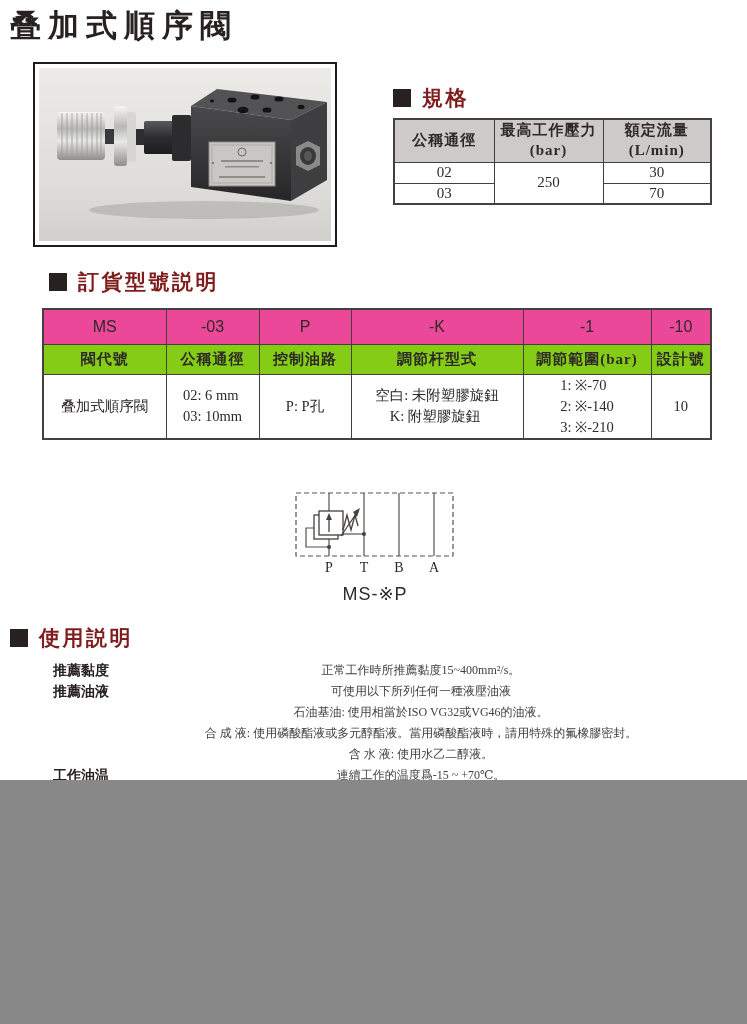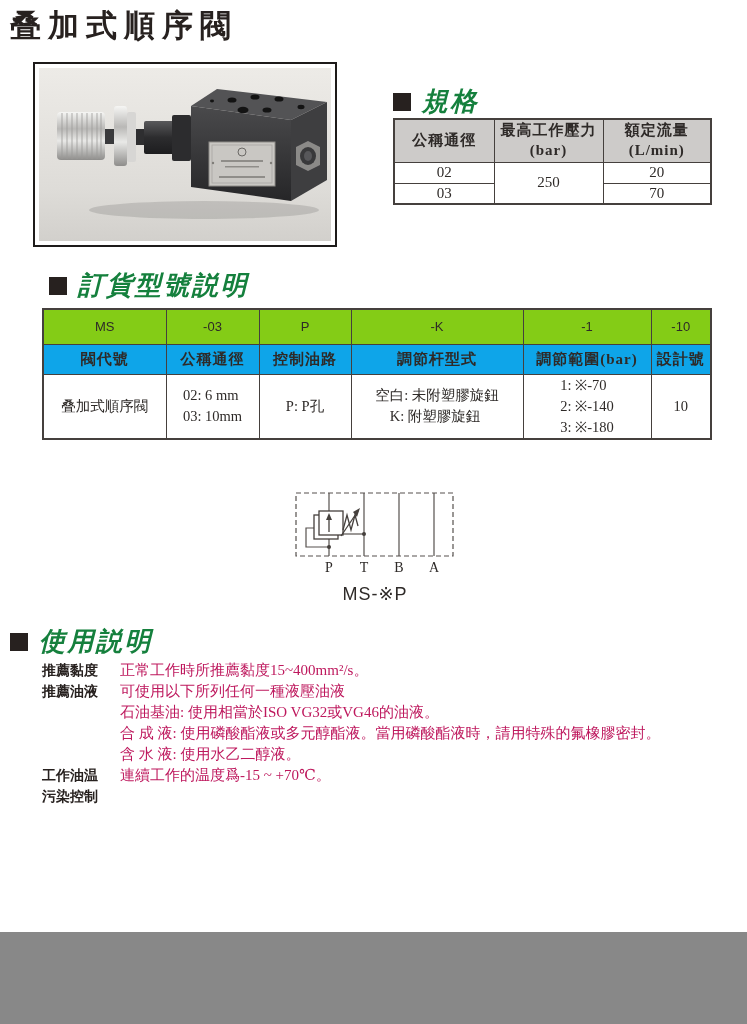--- a/index.html
+++ b/index.html
@@ -1,69 +1,68 @@
 <!DOCTYPE html>
 <html><head>
 <meta charset="utf-8">
 <style>
   * { box-sizing: border-box; margin: 0; padding: 0; }
   html,body { background:#888; }
   .page {
-    position: relative; width: 747px; height: 932px;
+    position: relative; width: 747px; height: 780px;
     margin: 0 auto; background: #ffffff; overflow: hidden;
     font-family: "Liberation Serif", "DejaVu Serif", serif;
     color: #2e2a28;
   }
   .title {
     position: absolute; left: 10px; top: 5px;
     font-family: "Liberation Sans", "DejaVu Sans", sans-serif;
     font-weight: bold; font-size: 31px; letter-spacing: 7px; color: #27211f;
     white-space: nowrap;
   }
   .heading {
     position: absolute; display: flex; align-items: center;
     font-family: "Liberation Sans", "DejaVu Sans", sans-serif;
-    font-weight: bold; font-size: 26px; letter-spacing: 2.5px; color: #15803d;
+    font-weight: bold; font-size: 21px; letter-spacing: 2.5px; color: #7f1d1d;
     white-space: nowrap;
-    font-style: italic;
   }
   .heading .sq { width: 18px; height: 18px; background: #27211f; margin-right: 11px; flex: 0 0 auto; }
   .photo-frame {
     position: absolute; left: 33px; top: 62px; width: 304px; height: 185px;
     border: 2px solid #1e1b1a; background: #fff; padding: 4px;
   }
   table { border-collapse: collapse; table-layout: fixed; position: absolute; }
   th, td { border: 1px solid #45403d; text-align: center; vertical-align: middle; overflow: hidden; }
   .spec-table { left: 393px; top: 118px; width: 317px; border: 2px solid #45403d; }
   .spec-table th {
     height: 43px; background: #cdcbc9; font-weight: bold; font-size: 15px;
     line-height: 1.3; white-space: pre-line; letter-spacing: 1px;
   }
   .spec-table td { height: 21px; font-size: 15px; }
   .order-table { left: 42px; top: 308px; width: 668px; border: 2px solid #45403d; }
   .order-table .r-code td {
-    height: 35px; background: #84cc16;
-    font-family: "Liberation Sans", "DejaVu Sans", sans-serif; font-size: 13px;
+    height: 35px; background: #ec4899;
+    font-family: "Liberation Sans", "DejaVu Sans", sans-serif; font-size: 16px;
   }
   .order-table .r-label td {
-    height: 30px; background: #0ea5e9; font-weight: bold; font-size: 15px; letter-spacing: 1px;
+    height: 30px; background: #84cc16; font-weight: bold; font-size: 15px; letter-spacing: 1px;
   }
   .order-table .r-value td { height: 64px; font-size: 14.5px; }
   .order-table .r-value td span {
     display: inline-block; text-align: left; white-space: pre-line; line-height: 1.45;
   }
   .symbol-wrap { position: absolute; left: 288px; top: 490px; }
-  .usage-list { position: absolute; left: 42px; top: 660px; width: 680px; }
+  .usage-list { position: absolute; left: 42px; top: 660px; width: 680px; text-align: center; }
   .u-row { display: flex; }
   .u-label {
     flex: 0 0 78px; font-family: "Liberation Sans", "DejaVu Sans", sans-serif;
     font-weight: bold; font-size: 14px; line-height: 21px; color: #27211f;
   }
   .u-text {
-    flex: 1; font-size: 15px; line-height: 21px; white-space: pre-line; color: #be185d;
+    flex: 1; font-size: 12px; line-height: 21px; white-space: pre-line; color: #404040;
   }
 </style>
 </head>
 <body>
 
 <div class="page">
 
   <div class="title">叠加式順序閥</div>
 
   <div class="photo-frame">
@@ -156,21 +155,21 @@
         <tr>
       <th>公稱通徑</th>
       <th>最高工作壓力
 (bar)</th>
       <th>額定流量
 (L/min)</th>
     </tr>
     <tr>
       <td>02</td>
       <td rowspan="2">250</td>
-      <td>20</td>
+      <td>30</td>
     </tr>
     <tr>
       <td>03</td>
       <td>70</td>
     </tr>
   </tbody>
     </table>
 
   <div class="heading" style="left:10px; top:268px;padding-left:39px;">
     <span class="sq"></span>
@@ -204,21 +203,21 @@
     </tr>
     <tr class="r-value">
       <td><span>叠加式順序閥</span></td>
       <td><span>02: 6 mm
 03: 10mm</span></td>
       <td><span>P: P孔</span></td>
       <td><span>空白: 未附塑膠旋鈕
 　K: 附塑膠旋鈕</span></td>
       <td><span>1: ※-70
 2: ※-140
-3: ※-180</span></td>
+3: ※-210</span></td>
       <td><span>10</span></td>
     </tr>
   </tbody>
     </table>
 
   <div class="symbol-wrap">
     <svg width="170" height="122" viewBox="0 0 170 122" aria-hidden="true">
       <g stroke="#56514e" stroke-width="1.2" fill="none">
         <rect x="8" y="3" width="157" height="63" stroke-dasharray="5 3"></rect>
         <line x1="76" y1="3" x2="76" y2="66"></line>

